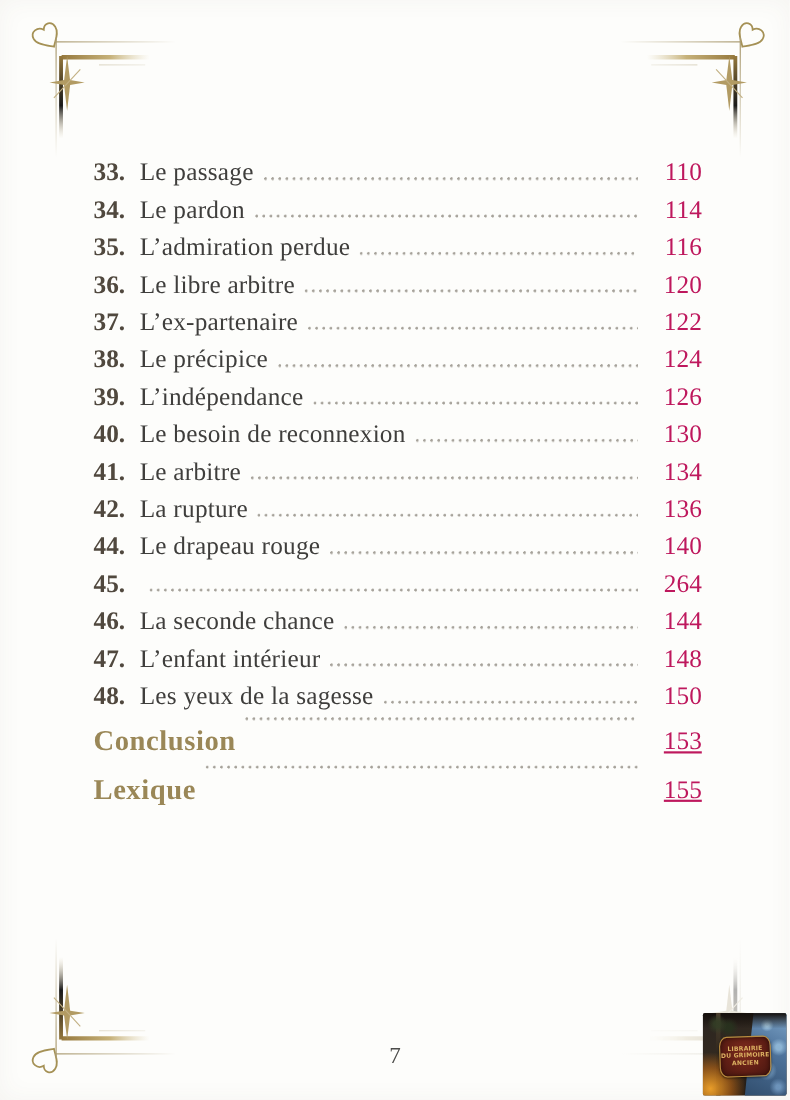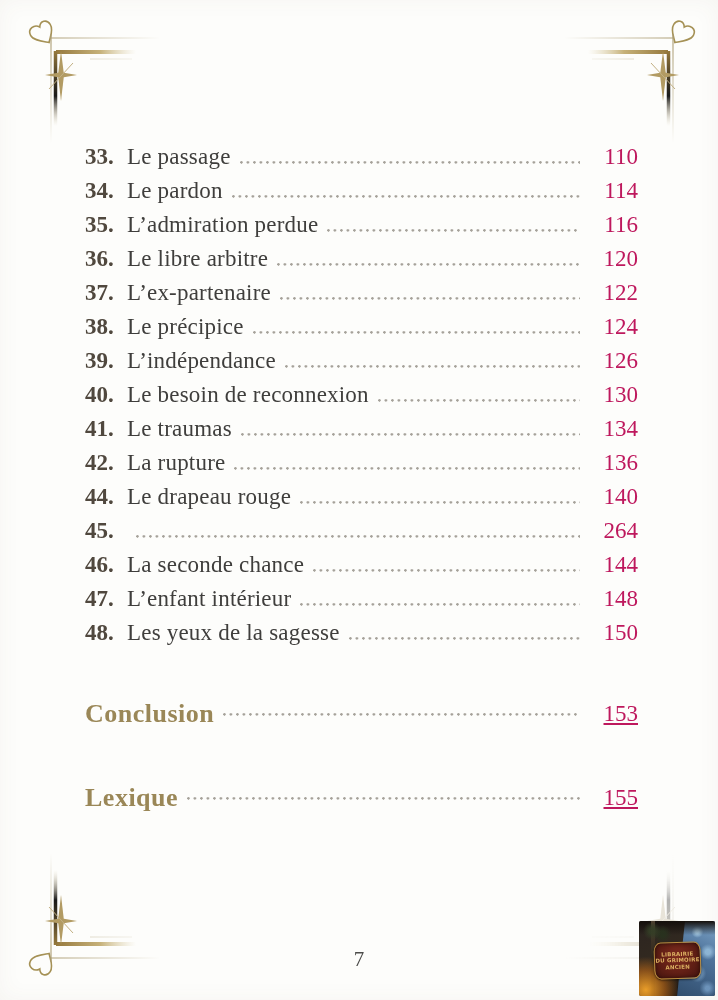--- a/index.html
+++ b/index.html
@@ -38,22 +38,22 @@
     background-image:radial-gradient(circle at 1.4px 1.4px,#a6a29a 1.05px,rgba(0,0,0,0) 1.5px);
     background-size:6.5px 3px;background-repeat:repeat-x;background-position:0 0;
   }
   .pagenum{
     flex:0 0 48px;width:48px;text-align:right;
     color:#be185d;
   }
 
   .toc-sections{position:absolute;left:85px;right:80px;top:652px;}
   .section-row{
-    display:flex;align-items:center;
-    height:44px;line-height:44px;font-size:23px;margin-top:40px;
+    display:flex;align-items:flex-start;
+    height:44px;line-height:44px;font-size:23px;
   }
   .section-label{
     flex:0 0 auto;white-space:nowrap;
     font-size:26px;font-weight:700;color:#9a8757;letter-spacing:.5px;
   }
   .section-row .pagenum{font-size:23px;text-decoration:underline;}
 
   
   .folio{
     position:absolute;left:0;right:0;bottom:28px;
@@ -210,21 +210,21 @@
 
   <div class="toc-row">
     <span class="num">40.</span>
     <span class="title">Le besoin de reconnexion</span>
     <span class="leader"></span>
     <span class="pagenum">130</span>
   </div>
 
   <div class="toc-row">
     <span class="num">41.</span>
-    <span class="title">Le traumas</span>
+    <span class="title">Le arbitre</span>
     <span class="leader"></span>
     <span class="pagenum">134</span>
   </div>
 
   <div class="toc-row">
     <span class="num">42.</span>
     <span class="title">La rupture</span>
     <span class="leader"></span>
     <span class="pagenum">136</span>
   </div>

